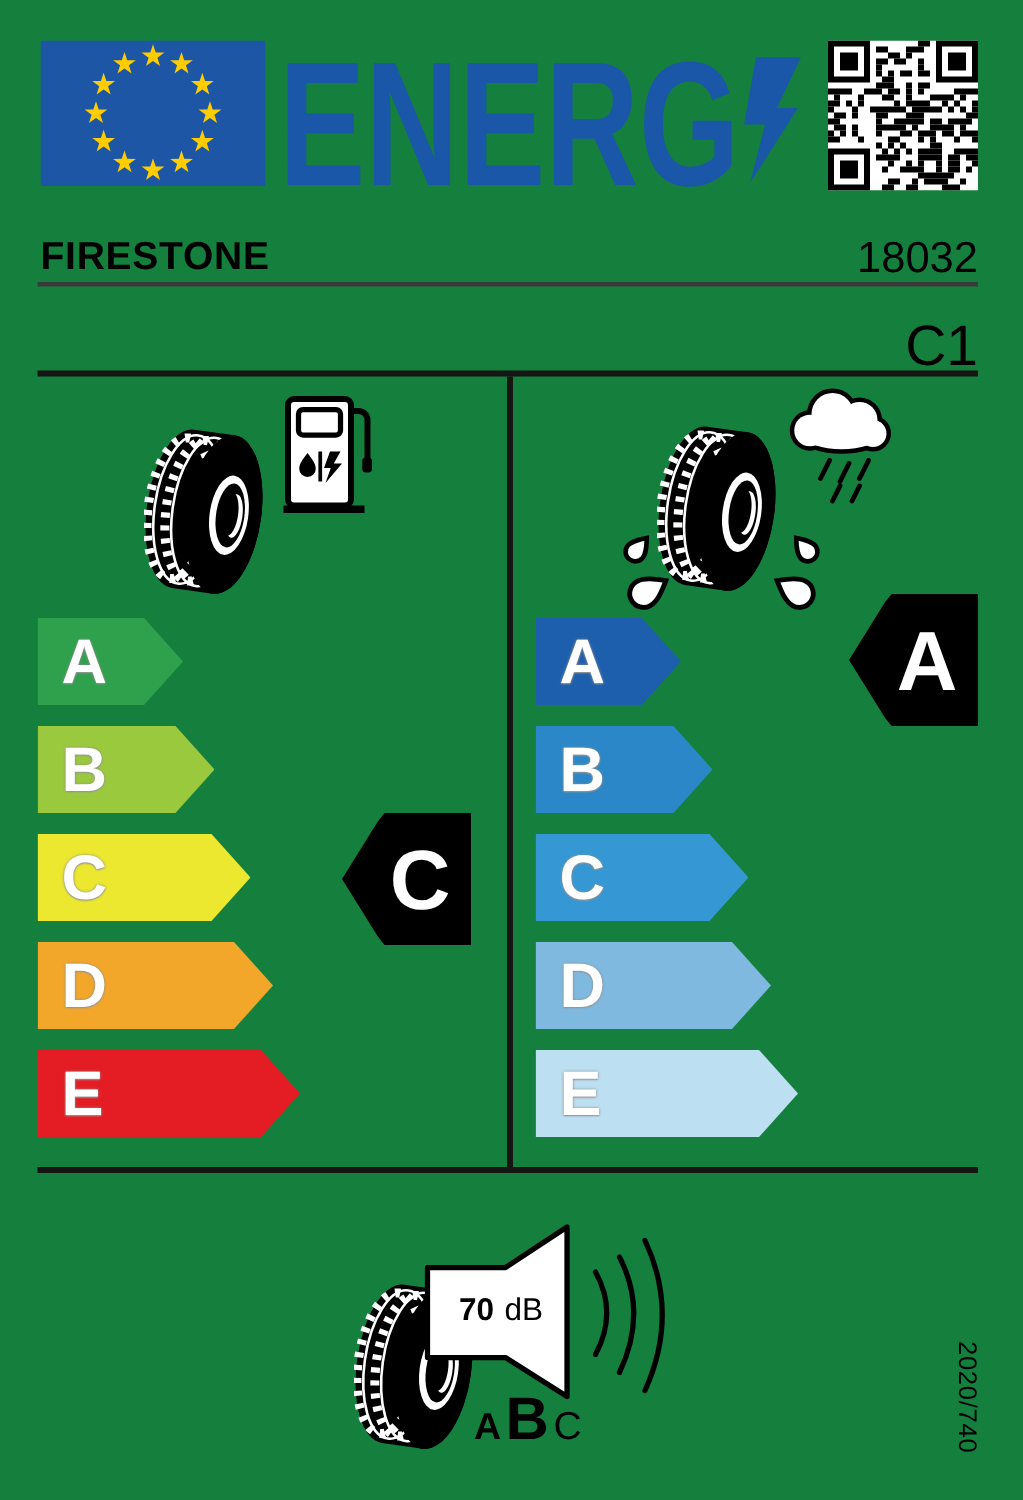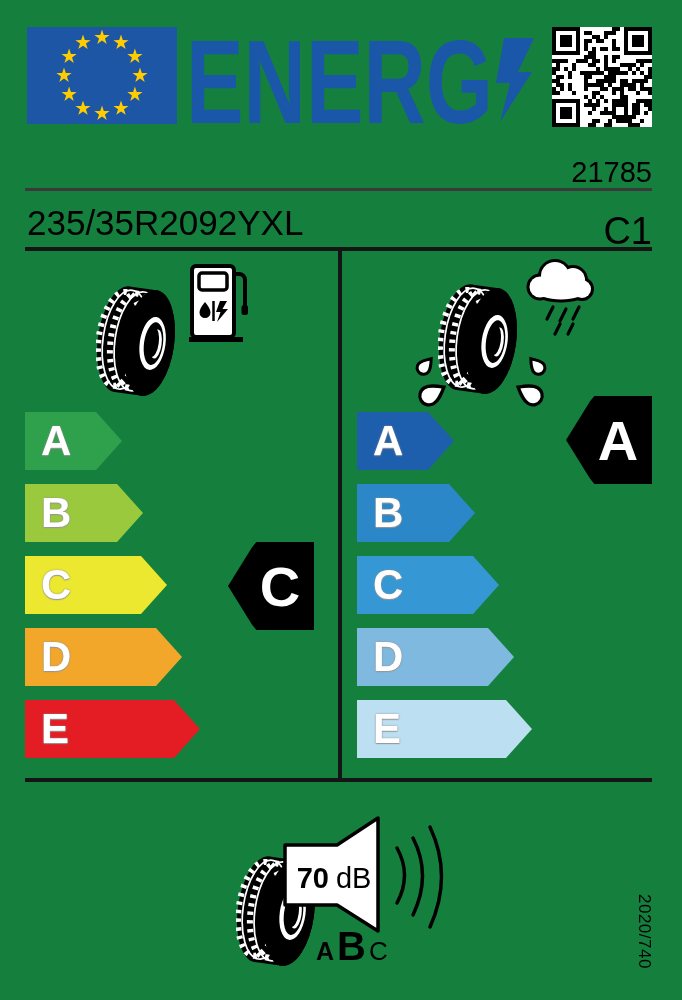--- a/index.html
+++ b/index.html
@@ -40,21 +40,21 @@
   .cls{font-size:42px;font-weight:bold;color:#fff;text-shadow:0 0 2px #8f8f8f,0 1px 1px #9a9a9a}
 
   
   .badge{position:absolute;background:#000;color:#fff;font-weight:bold;font-size:56px;
          display:flex;align-items:center;justify-content:center;padding-left:18px;box-sizing:border-box;
          clip-path:polygon(0 50%,28% 6%,33% 0,100% 0,100% 100%,33% 100%,28% 94%)}
   #badge-fuel{left:228px;top:542px;width:86px;height:88px}
   #badge-wet{left:566px;top:396px;width:86px;height:88px}
 
   
-  #db-value{left:292px;top:862px;width:84px;display:flex;justify-content:center;align-items:baseline;gap:7px;font-size:29px}
+  #db-value{left:292px;top:862px;width:84px;display:flex;justify-content:center;align-items:baseline;gap:7px;font-size:21px}
   #db-value .num{font-weight:bold}
   #noise-classes{left:316px;top:924px;display:flex;align-items:baseline;gap:3px;height:44px}
   #noise-classes .na{font-size:25px;font-weight:bold}
   #noise-classes .nb{font-size:40px;font-weight:bold}
   #noise-classes .nc{font-size:26px}
 
   #regulation{left:634px;top:894px;writing-mode:vertical-rl;font-size:17px;letter-spacing:.5px}
 </style>
 </head>
 <body>
@@ -330,23 +330,23 @@
         <rect x="36" y="96" width="4" height="4"></rect>
         <rect x="40" y="96" width="4" height="4"></rect>
         <rect x="52" y="96" width="4" height="4"></rect>
         <rect x="56" y="96" width="4" height="4"></rect>
         <rect x="76" y="96" width="4" height="4"></rect>
         <rect x="80" y="96" width="4" height="4"></rect>
         <rect x="84" y="96" width="4" height="4"></rect>
       </g>
   </svg>
 
-  <div id="artnum" class="abs">21785</div>
+  <div id="brand" class="abs">FIRESTONE</div>
+  <div id="artnum" class="abs">18032</div>
   <div class="abs hr1"></div>
-  <div id="tiresize" class="abs">235/35R2092YXL</div>
   <div id="tireclass" class="abs">C1</div>
   <div class="abs hr2"></div>
   <div id="vdiv" class="abs"></div>
   <div class="abs hr3"></div>
 
   <svg id="tire-fuel" class="abs tire-svg" viewBox="0 0 100 135">
     <use href="#tire-sym"></use>
   </svg>
   <svg id="pump" class="abs" viewBox="0 0 62 86">
     <rect x="1" y="77" width="54" height="5" fill="#000"></rect>

